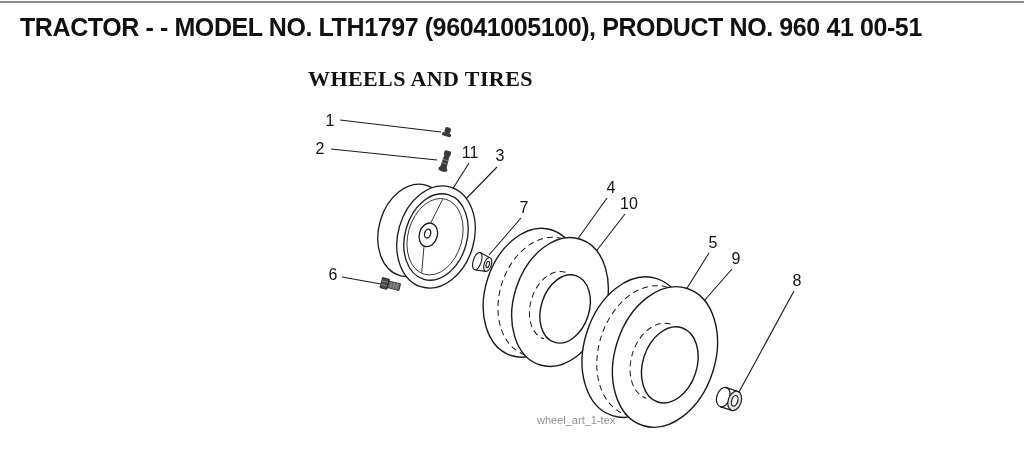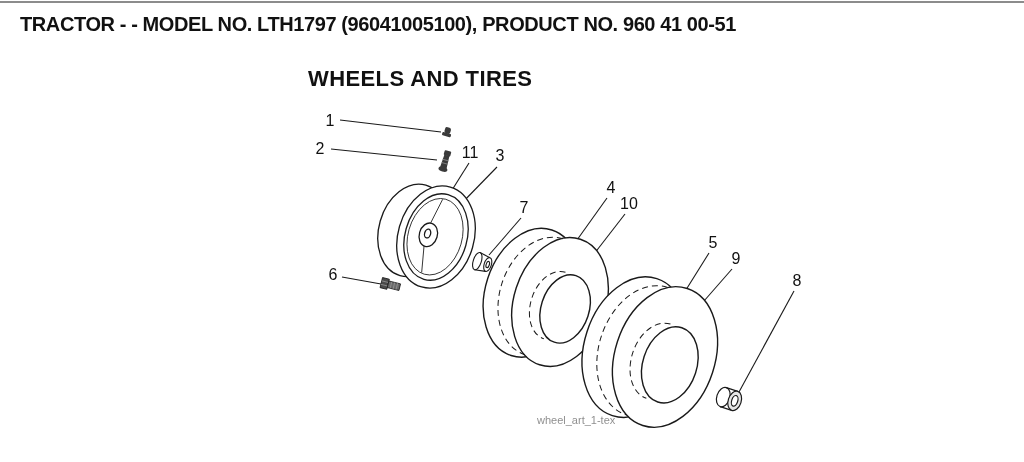--- a/index.html
+++ b/index.html
@@ -1,18 +1,18 @@
 <!DOCTYPE html>
 <html><head>
 <meta charset="utf-8">
 <style>
   html,body{margin:0;padding:0;background:#fff;}
   .page{position:relative;width:1024px;height:462px;background:#fff;overflow:hidden;font-family:"Liberation Sans",sans-serif;}
-  .main-title{position:absolute;left:20px;top:13px;width:1000px;font-size:20px;font-weight:700;color:#111;letter-spacing:-0.4px;white-space:nowrap;}
-  .section-title{position:absolute;left:308px;top:66px;font-size:22px;font-weight:700;color:#111;letter-spacing:0.4px;white-space:nowrap;}
+  .main-title{position:absolute;left:20px;top:13px;width:1000px;font-size:25px;font-weight:700;color:#111;letter-spacing:-0.4px;white-space:nowrap;}
+  .section-title{position:absolute;left:308px;top:66px;font-size:22px;font-weight:700;color:#111;letter-spacing:0.4px;white-space:nowrap;font-family:Liberation Serif, serif;}
   svg{position:absolute;left:0;top:0;}
   .callout{font-size:16px;fill:#111;font-family:"Liberation Sans",sans-serif;}
   .watermark{font-size:11px;fill:#909090;font-family:"Liberation Sans",sans-serif;}
 </style>
 </head>
 <body>
 
 <div class="page">
   <div class="main-title">TRACTOR - - MODEL NO. LTH1797 (96041005100), PRODUCT NO. 960 41 00-51</div>
   <div class="section-title">WHEELS AND TIRES</div>

